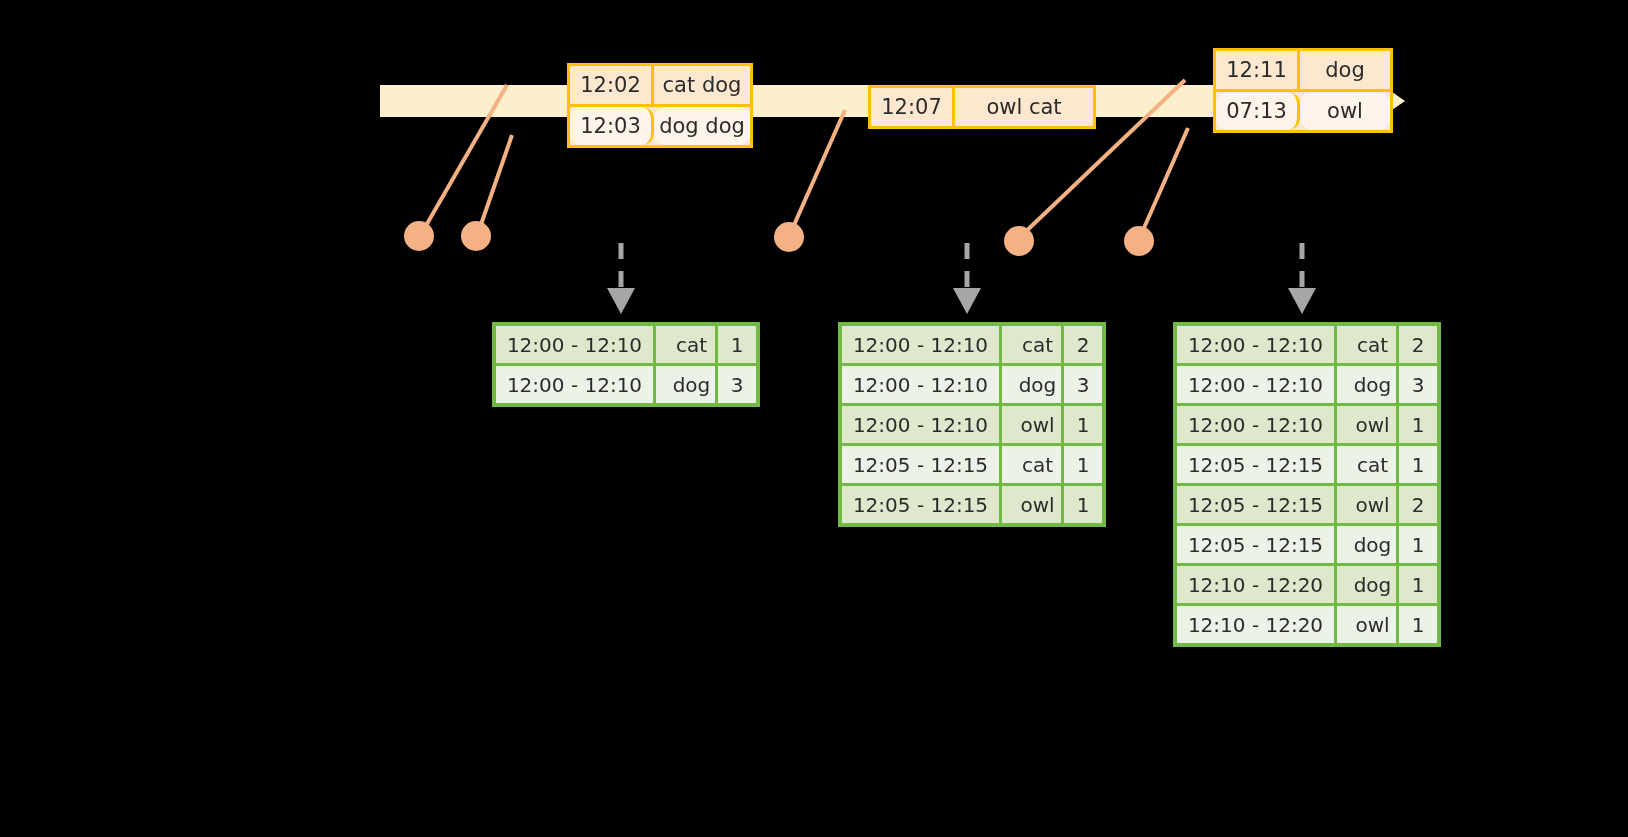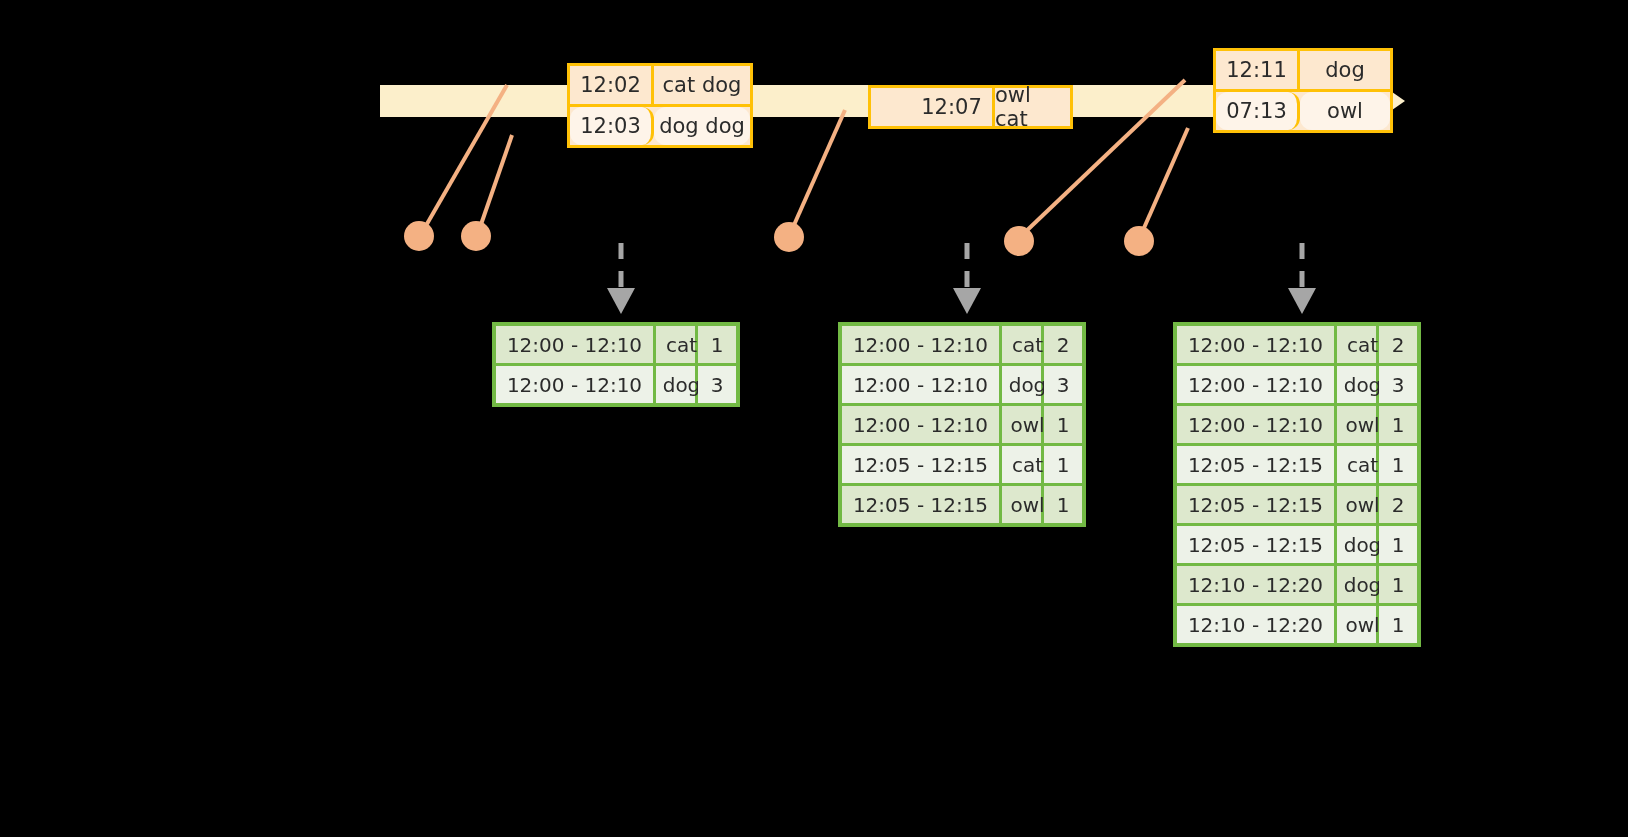--- a/index.html
+++ b/index.html
@@ -82,21 +82,21 @@
     justify-content: center;
     font-size: 20px;
     color: #2b2b2b;
     box-sizing: border-box;
     border-right: 3px solid #72B944;
     background: #DDE8CD;
   }
   .r-row.alt .r-cell { background: #EDF2E8; }
   .r-cell:last-child { border-right: none; }
   .c-window { width: 160px; }
-  .c-word   { width: 42px; padding-left: 12px; }
+  .c-word   { width: 62px; padding-left: 12px; }
   .c-count  { width: 38px; }
 
   
   #connectors {
     position: absolute;
     left: 0; top: 0;
     width: 1628px;
     height: 837px;
     pointer-events: none;
   }
@@ -143,21 +143,21 @@
     <div class="event-row">
       <div class="cell cell-time">12:02</div>
       <div class="cell cell-words">cat dog</div>
     </div>
     <div class="event-row light">
       <div class="cell cell-time">12:03</div>
       <div class="cell cell-words">dog dog</div>
     </div>
   </div>
 
-  <div class="event-box" style="left:868px; top:85px; width:205px;padding-left:40px;">
+  <div class="event-box" style="left:868px; top:85px; width:228px;">
     <div class="event-row">
       <div class="cell cell-time">12:07</div>
       <div class="cell cell-words">owl cat</div>
     </div>
   </div>
 
   <div class="event-box" style="left:1213px; top:48px; width:180px;">
     <div class="event-row">
       <div class="cell cell-time">12:11</div>
       <div class="cell cell-words">dog</div>

